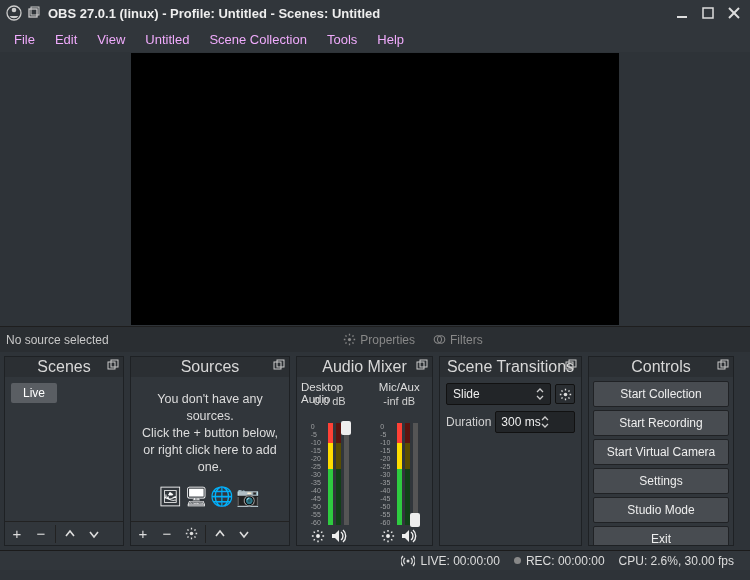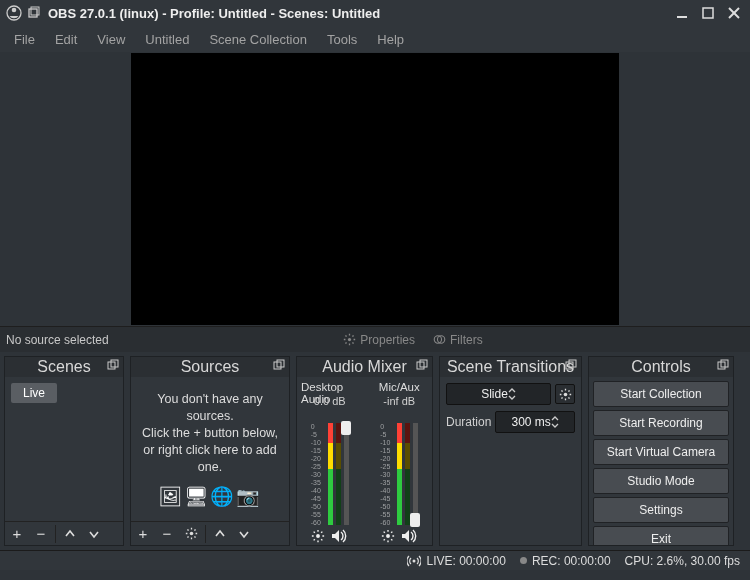--- a/index.html
+++ b/index.html
@@ -5,21 +5,21 @@
 * { box-sizing: border-box; margin: 0; padding: 0; font-family: sans-serif; }
 body { background: #2e3338; color: #d0d0d0; width: 750px; height: 580px; overflow: hidden; font-size: 12px; }
 
 .titlebar { background: #31363b; height: 26px; display: flex; align-items: center; padding: 0 6px; }
 .titlebar .icon-box { display: flex; align-items: center; gap: 4px; }
 .titlebar .title { margin-left: 8px; font-weight: 600; font-size: 13px; color: #eee; flex: 1; }
 .win-controls { display: flex; gap: 6px; }
 .win-btn { width: 20px; height: 20px; display: flex; align-items: center; justify-content: center; color: #ddd; }
 
 .menubar { background: #31363b; height: 26px; display: flex; align-items: center; padding: 0 4px; gap: 0; }
-.menubar .mi { padding: 4px 10px; font-size: 13px; color: #a3a3a3; }
+.menubar .mi { padding: 4px 10px; font-size: 13px; color: #f0abfc; }
 
 .preview { display: flex; align-items: center; justify-content: center; height: 274px; background: #2e3338; }
 .preview .canvas { width: 488px; height: 272px; background: #000; }
 
 .toolbar { background: #2a2e32; height: 26px; display: flex; align-items: center; padding: 0 6px; gap: 10px; border-top: 1px solid #1e1e1e; }
 .toolbar .lbl { color: #c8c8c8; }
 .toolbar .btn { display: flex; align-items: center; gap: 4px; color: #888; padding: 2px 4px; }
 
 .panels { display: flex; gap: 6px; padding: 4px; height: 198px; }
 .panel { background: #31363b; border: 1px solid #1e2124; display: flex; flex-direction: column; position: relative; }
@@ -47,30 +47,30 @@
 .scale span { position: absolute; left: 0; }
 .bar { width: 5px; height: 102px; background: linear-gradient(to top, #2ecc40 0%, #2ecc40 55%, #ffdc00 55%, #ffdc00 80%, #ff4136 80%, #ff4136 100%); }
 .bar.dim { background: linear-gradient(to top, #124018 0%, #124018 55%, #594d00 55%, #594d00 80%, #5a1410 80%, #5a1410 100%); }
 .slider-track { width: 5px; height: 102px; background: #555; position: relative; }
 .slider-thumb { position: absolute; width: 10px; height: 14px; background: #eee; left: -3px; border-radius: 2px; }
 .ch-ctrls { display: flex; gap: 6px; padding: 4px 0 2px; color: #eee; }
 
 .trans { width: 143px; }
 .trans-body { padding: 6px; display: flex; flex-direction: column; gap: 6px; }
 .select-row { display: flex; gap: 4px; align-items: center; }
-.select { flex: 1; background: #222528; border: 1px solid #111; padding: 3px 6px; color: #eee; display: flex; justify-content: center; align-items: center; border-radius: 2px; }
+.select { flex: 1; background: #222528; border: 1px solid #111; padding: 3px 6px; color: #eee; display: flex; justify-content: space-between; align-items: center; border-radius: 2px; }
 .gearbtn { width: 20px; height: 20px; display: flex; align-items: center; justify-content: center; color: #ddd; background: #2a2e32; border: 1px solid #111; border-radius: 2px; }
 .dur-row { display: flex; align-items: center; gap: 4px; font-size: 12px; }
-.spin { flex: 1; background: #222528; border: 1px solid #111; padding: 3px 5px; color: #eee; display: flex; justify-content: center; align-items: center; border-radius: 2px; }
+.spin { flex: 1; background: #222528; border: 1px solid #111; padding: 3px 5px; color: #eee; display: flex; justify-content: flex-start; align-items: center; border-radius: 2px; }
 
 .controls { width: 146px; justify-content: center; }
 .controls-body { padding: 4px; display: flex; flex-direction: column; gap: 3px; }
 .btn-wide { background: #484c51; border: 1px solid #202225; color: #eee; padding: 5px 4px; text-align: center; border-radius: 2px; font-size: 12px; }
 
-.statusbar { height: 20px; background: #31363b; border-top: 1px solid #1b1b1b; display: flex; align-items: center; justify-content: flex-end; gap: 14px; padding: 0 10px; font-size: 12px; color: #ddd; }
+.statusbar { height: 20px; background: #31363b; border-top: 1px solid #1b1b1b; display: flex; align-items: center; justify-content: flex-end; gap: 14px; padding: 0 16px; font-size: 12px; color: #ddd; }
 .status-item { display: flex; align-items: center; gap: 5px; }
 .dot { width: 7px; height: 7px; border-radius: 50%; background: #888; display: inline-block; }
 
 svg { display: block; }
 </style>
 </head>
 <body>
 
 <div class="titlebar">
   <div class="icon-box">
@@ -368,22 +368,22 @@
             <rect x="1" y="3" width="7" height="7" fill="none" stroke="#ccc"></rect>
             <rect x="4" y="1" width="7" height="7" fill="none" stroke="#ccc"></rect>
           </svg>
         </span>
     </div>
     <div class="panel-body">
       <div class="controls-body">
         <div class="btn-wide">Start Collection</div>
         <div class="btn-wide">Start Recording</div>
         <div class="btn-wide">Start Virtual Camera</div>
+        <div class="btn-wide">Settings</div>
         <div class="btn-wide">Studio Mode</div>
-        <div class="btn-wide">Settings</div>
         <div class="btn-wide">Exit</div>
       </div>
     </div>
   </div>
 
 </div>
 
 <div class="statusbar">
   <div class="status-item">
     <span>

